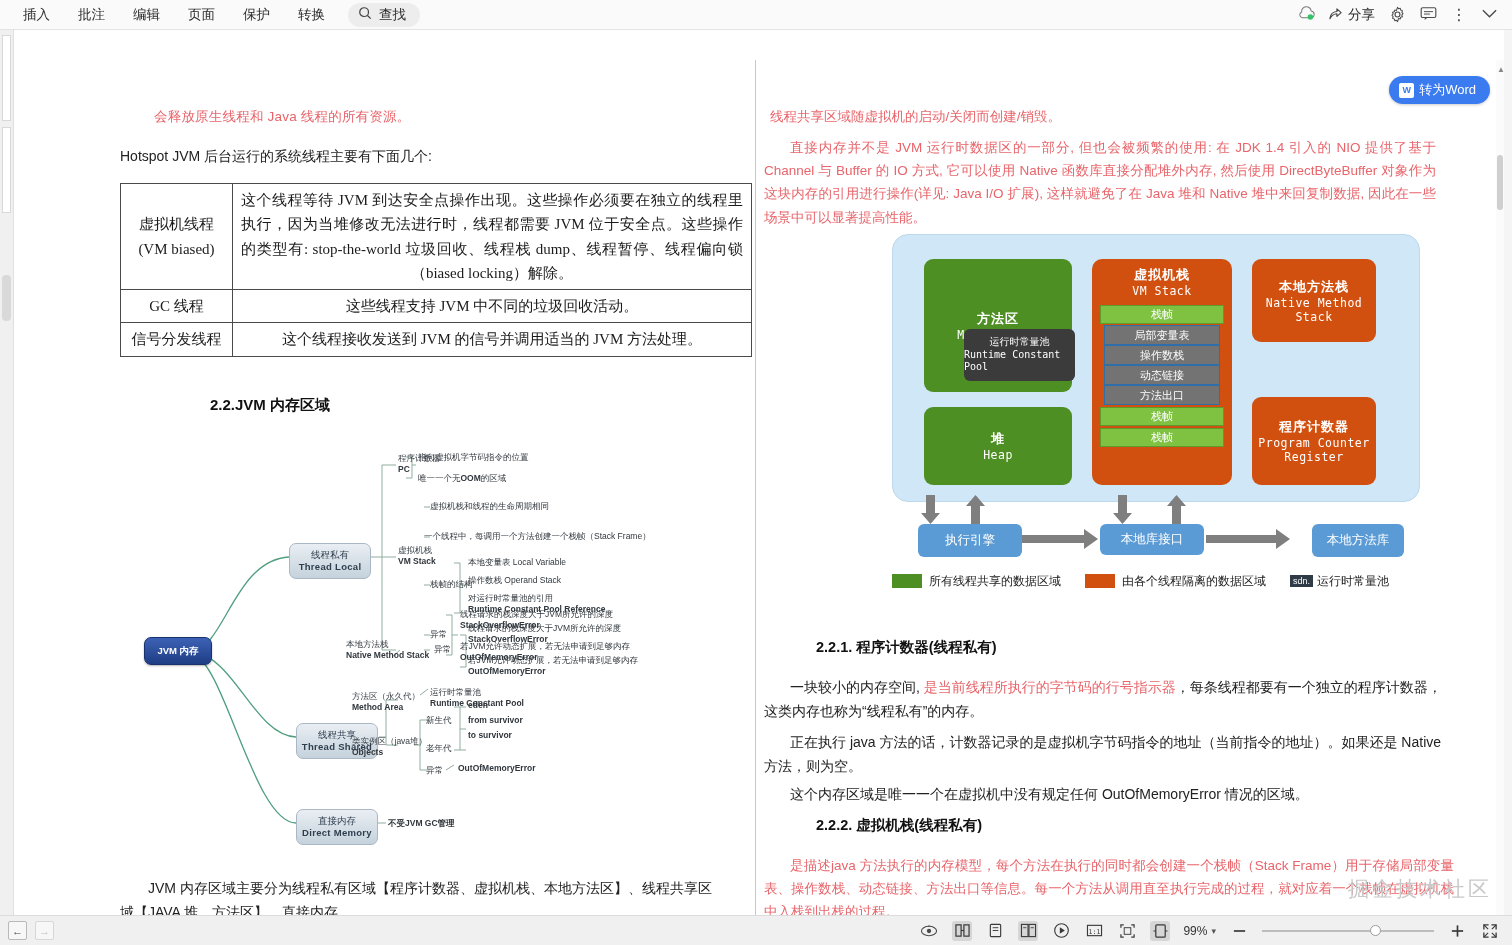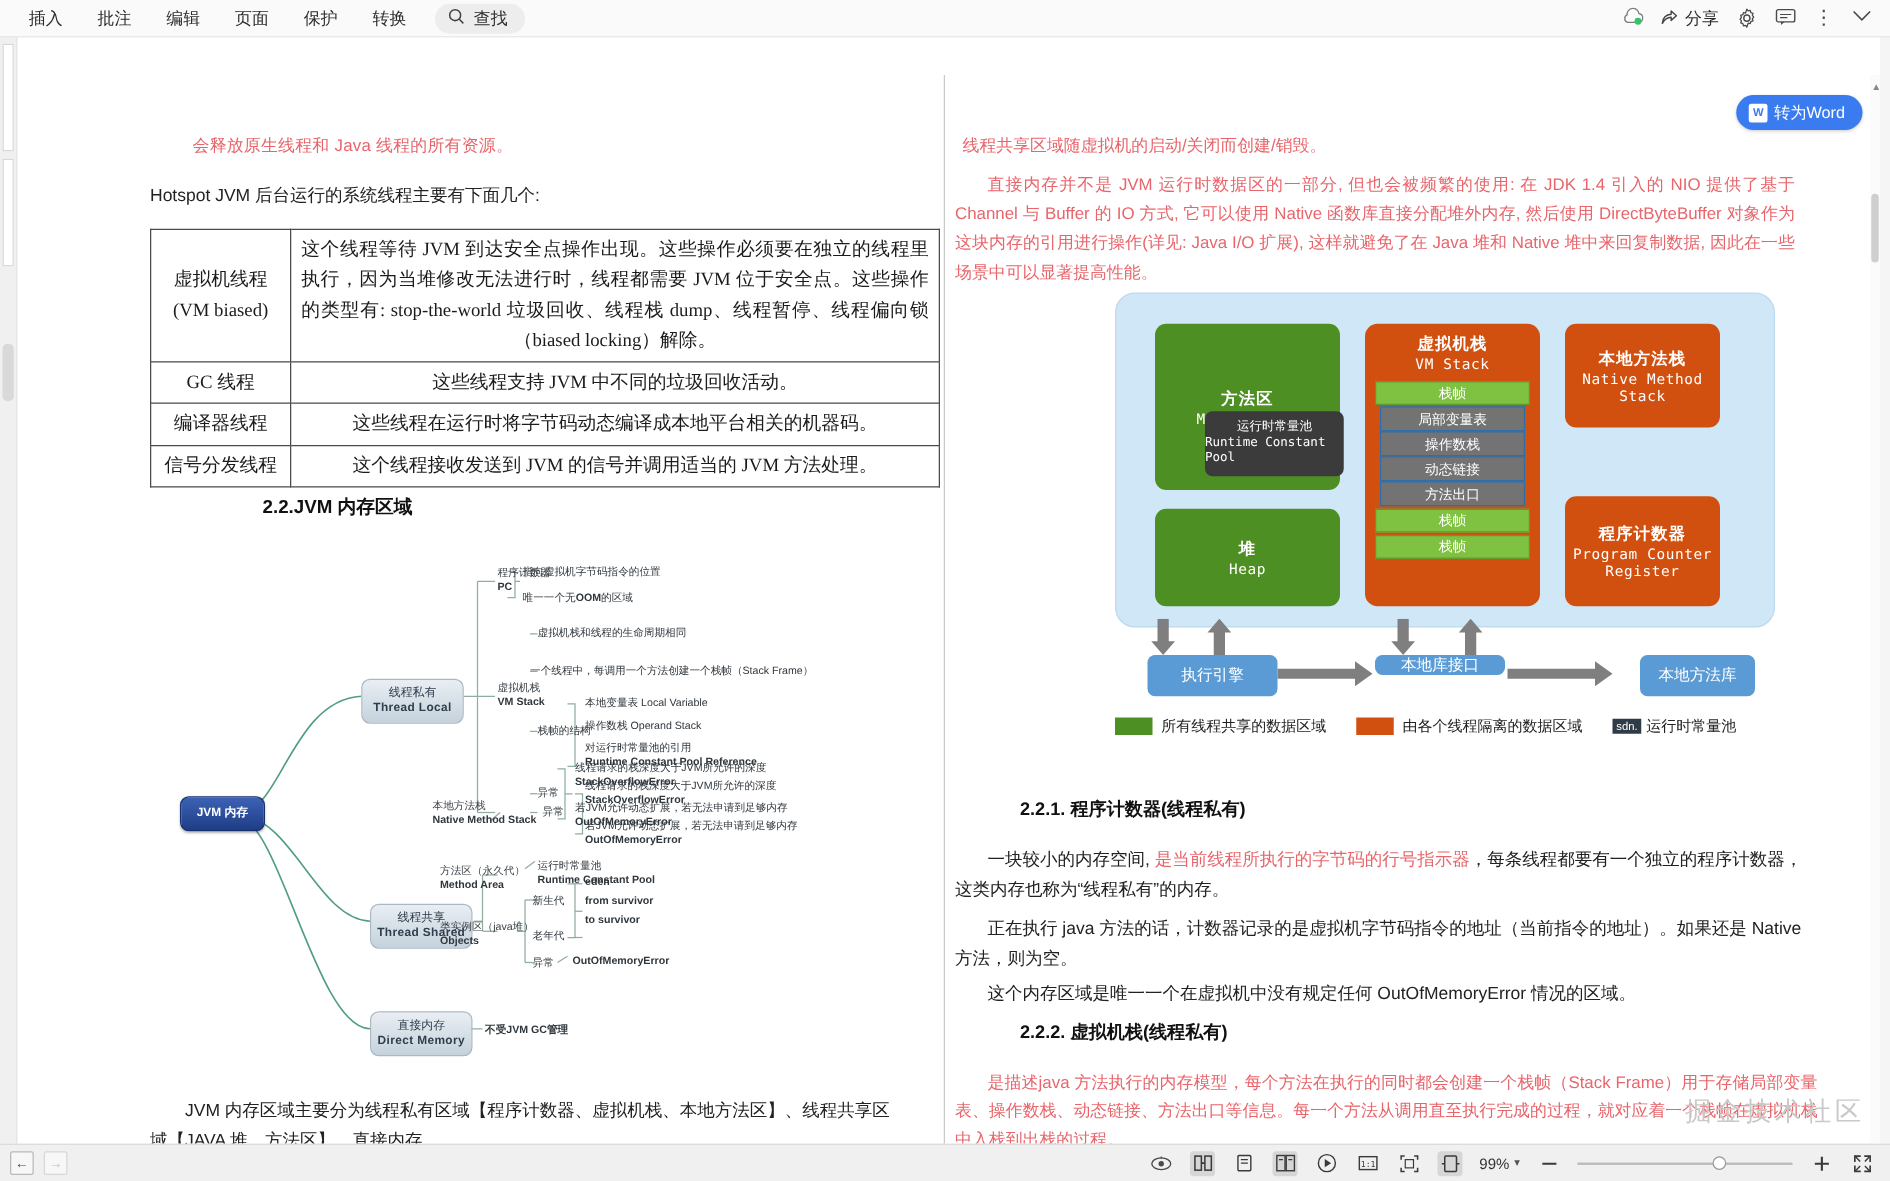--- a/index.html
+++ b/index.html
@@ -186,21 +186,21 @@
   #b-native{ left:366px; top:29px; width:124px; height:83px; background:#d2500f; }
   #b-pc{ left:366px; top:167px; width:124px; height:88px; background:#d2500f; }
 
   .arrowcol{ position:absolute; }
   .blue-box{
     position:absolute; background:#5b9bd5; color:#fff; border-radius:6px;
     font-size:12.5px; display:flex;align-items:center;justify-content:center;
     font-weight:500;
   }
   #bb-exec{ left:32px; top:294px; width:104px; height:33px; }
-  #bb-native-if{ left:214px; top:294px; width:104px; height:16px; }
+  #bb-native-if{ left:214px; top:294px; width:104px; height:31px; }
   #bb-native-lib{ left:426px; top:294px; width:92px; height:33px; }
 
   #legend{ position:absolute; left:6px; top:340px; width:530px; height:22px;
            display:flex; align-items:center; font-size:12px; color:#222; }
   .lg-sw{ width:30px; height:14px; display:inline-block; margin-right:7px; }
   .lg-item{ display:flex; align-items:center; margin-right:24px; }
   .lg-dark{ background:#2f3b47; color:#fff; font-size:9px; padding:1px 3px; margin-right:4px; }
 
   #r-h221{ position:absolute; left:60px; top:608px; font-size:14.5px; font-weight:bold; color:#111;}
   #r-p1{ position:absolute; left:8px; top:645px; width:680px; font-size:14px; line-height:1.72;
@@ -325,24 +325,20 @@
           <div>虚拟机线程</div>
           <div>(VM biased)</div>
         </td>
         <td class="desc justify">这个线程等待 JVM 到达安全点操作出现。这些操作必须要在独立的线程里执行，因为当堆修改无法进行时，线程都需要 JVM 位于安全点。这些操作的类型有: stop-the-world 垃圾回收、线程栈 dump、线程暂停、线程偏向锁（biased locking）解除。</td>
       </tr>
       <tr>
         <td class="name">GC 线程</td>
         <td class="desc">这些线程支持 JVM 中不同的垃圾回收活动。</td>
       </tr>
       <tr>
-        <td class="name">编译器线程</td>
-        <td class="desc">这些线程在运行时将字节码动态编译成本地平台相关的机器码。</td>
-      </tr>
-      <tr>
         <td class="name">信号分发线程</td>
         <td class="desc">这个线程接收发送到 JVM 的信号并调用适当的 JVM 方法处理。</td>
       </tr>
     </tbody>
       </table>
 
     <div id="l-h22">2.2.JVM 内存区域</div>
 
     <div id="mindmap">
       <svg width="620" height="410">

